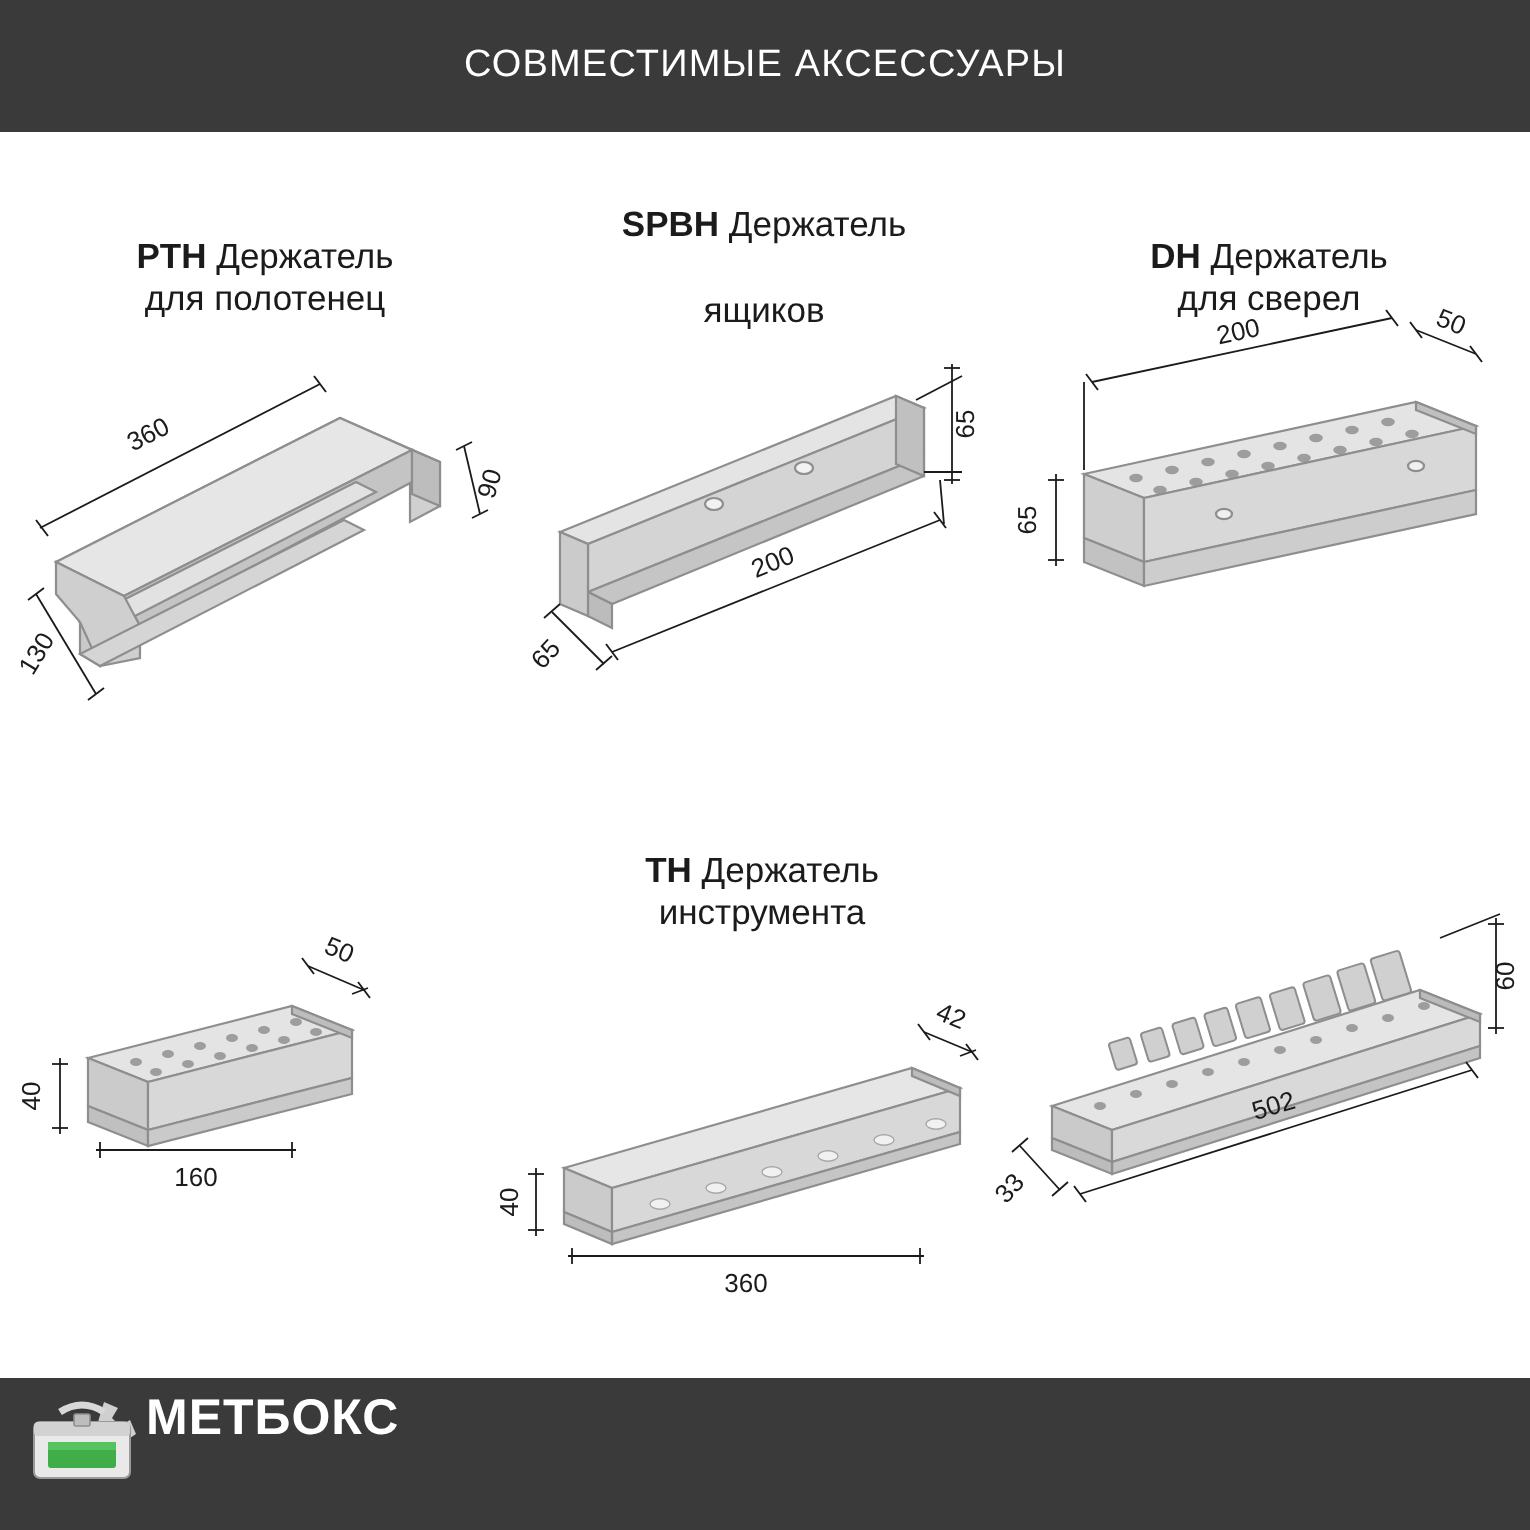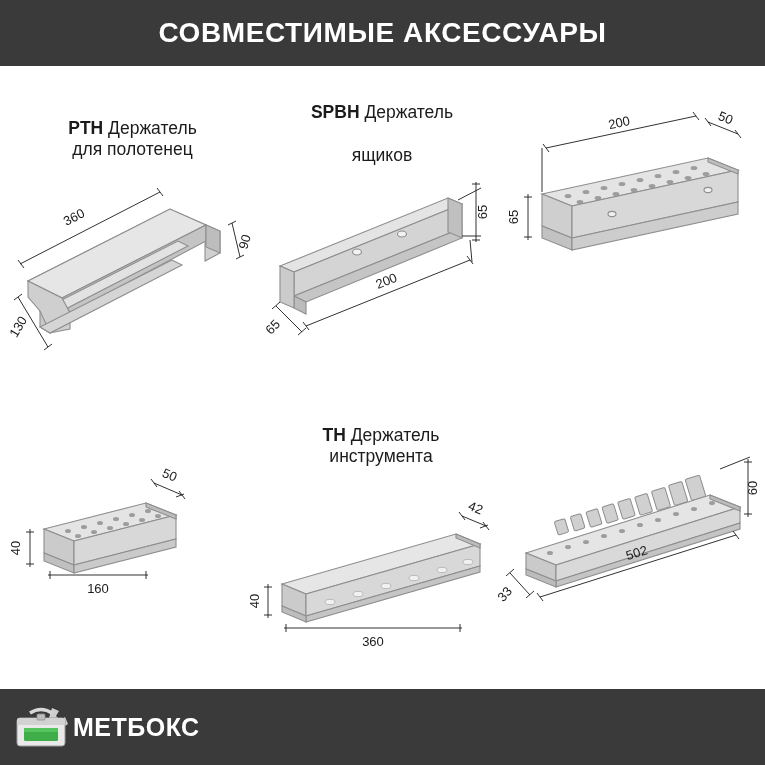--- a/index.html
+++ b/index.html
@@ -12,22 +12,22 @@
     position:relative;
   }
   
   #header-bar {
     position:absolute; left:0; top:0; width:765px; height:66px;
     background:#3a3a3a;
     display:flex; align-items:center; justify-content:center;
   }
   #header-title {
     color:#ffffff;
-    font-size:28px;
-    font-weight:bold;
+    font-size:19px;
+    font-weight:normal;
     letter-spacing:0.6px;
     text-align:center;
   }
   
   #content {
     position:absolute; left:0; top:66px; width:765px; height:722px;
     background:#ffffff;
     margin-top:16px;
   }
   .cell { position:absolute; }
@@ -49,21 +49,21 @@
   
   #footer-bar {
     position:absolute; left:0; top:689px; width:765px; height:76px;
     background:#3a3a3a;
     display:flex; align-items:center;
   }
   #logo {
     position:relative;
     margin-left:8px;
     width:165px; height:64px;
-    display:flex; align-items:center;
+    display:flex; align-items:flex-start;
   }
   #logo-toolbox { position:relative; width:58px; height:50px; margin-left:4px; }
   #logo-text {
     color:#ffffff;
     font-size:25px;
     font-weight:bold;
     letter-spacing:0.5px;
     margin-left:3px;
   }
 </style>
@@ -174,20 +174,25 @@
           <line x1="14" y1="140" x2="40" y2="166"></line>
           <line x1="10" y1="143" x2="18" y2="136"></line>
           <line x1="36" y1="169" x2="44" y2="162"></line>
         </g>
         <text class="dimtext" x="14" y="164" transform="rotate(-47 14 164)" text-anchor="middle">65</text>
       </svg>
     </div>
   </div>
 
   <div class="cell" style="left:512px; top:36px; width:245px; height:300px;">
+    <div class="cap">
+      <span><b>DH</b></span>
+      <span> </span><span>Держатель</span><br>
+      <span>для сверел</span>
+    </div>
     <div class="art">
       <svg width="245" height="190" viewBox="0 0 245 190">
         <g stroke="#8e8e8e" stroke-width="1.1">
 
           <polygon points="30,76 196,40 226,52 60,88" fill="#e4e4e4"></polygon>
 
           <g fill="#9d9d9d" stroke="none">
             <ellipse cx="56" cy="78" rx="3.4" ry="2.1"></ellipse>
               <ellipse cx="74" cy="74" rx="3.4" ry="2.1"></ellipse>
             <ellipse cx="92" cy="70" rx="3.4" ry="2.1"></ellipse>

